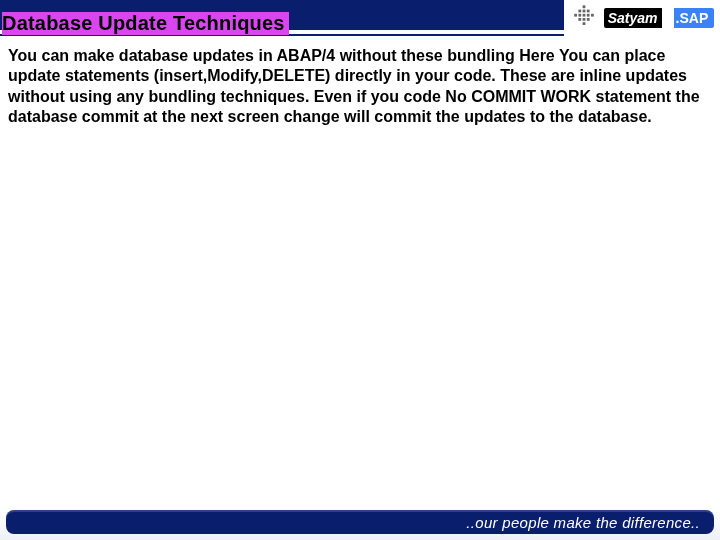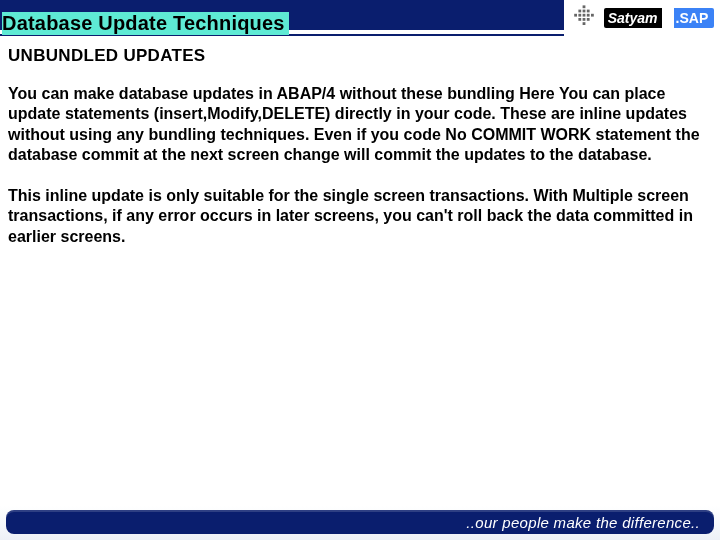--- a/index.html
+++ b/index.html
@@ -3,21 +3,21 @@
 <meta charset="utf-8">
 <style>
   * { margin: 0; padding: 0; box-sizing: border-box; }
   html, body { width: 720px; height: 540px; font-family: Arial, Helvetica, sans-serif; background: #ffffff; overflow: hidden; }
   .slide { width: 720px; height: 540px; position: relative; display: flex; flex-direction: column; }
 
   
   .header { height: 36px; width: 100%; display: flex; align-items: flex-end; }
   .title-area { flex: 1; position: relative; height: 36px; }
   .blue-band { position: absolute; left: 0; top: 0; right: 0; height: 30px; background: #0a1e6e; }
-  .title-text { position: absolute; left: 2px; bottom: 1px; font-size: 20px; font-weight: bold; color: #000; background: #5eead4; padding: 0 4px 0 0; letter-spacing: 0.2px; }
+  .title-text { position: absolute; left: 2px; bottom: 1px; font-size: 20px; font-weight: bold; color: #000; background: #d946ef; padding: 0 4px 0 0; letter-spacing: 0.2px; }
   .title-underline { position: absolute; left: 0; right: 0; bottom: 0; height: 2px; background: #0a1e6e; }
   .logo-area { width: 156px; height: 36px; background: #ffffff; display: flex; align-items: center; justify-content: center; gap: 6px; position: relative; }
   .logo-satyam { width: 28px; height: 28px; }
   .wordmark { display: flex; align-items: baseline; gap: 12px; }
   .wordmark .satyam { color: #fff; background: #000; font-style: italic; font-weight: bold; font-size: 14px; padding: 2px 4px; border-radius: 2px 0 0 2px; }
   .wordmark .sap { color: #fff; background: #3b82f6; font-weight: bold; font-size: 14px; padding: 2px 6px 2px 2px; border-radius: 0 2px 2px 0; }
   .wordmark .sap span:last-child { color: #fff; }
 
   
   .body { flex: 1; padding: 10px 12px 0 8px; }
@@ -59,23 +59,21 @@
         </g>
       </svg>
       <div class="wordmark">
         <span class="satyam">Satyam</span>
           <span class="sap">.<span>SAP</span></span>
       </div>
     </div>
   </div>
 
   <div class="body">
-    <div class="subheading">UNBUNDLED UPDATES</div>
     <p class="para">You can make database updates in ABAP/4 without these bundling  Here You can place update statements (insert,Modify,DELETE) directly in your code. These are inline updates without using any bundling techniques. Even if you code  No COMMIT WORK statement the database commit at the next screen change will commit the updates to the database.</p>
-    <p class="para">This inline update is only suitable for the single screen transactions. With Multiple screen transactions, if any error occurs in later screens, you can't roll back the data committed in earlier screens.</p>
   </div>
 
   <div class="footer">
     <div class="footer-band">
       <span class="footer-text">..our people make the difference..</span>
     </div>
   </div>
 
 </div>
 

